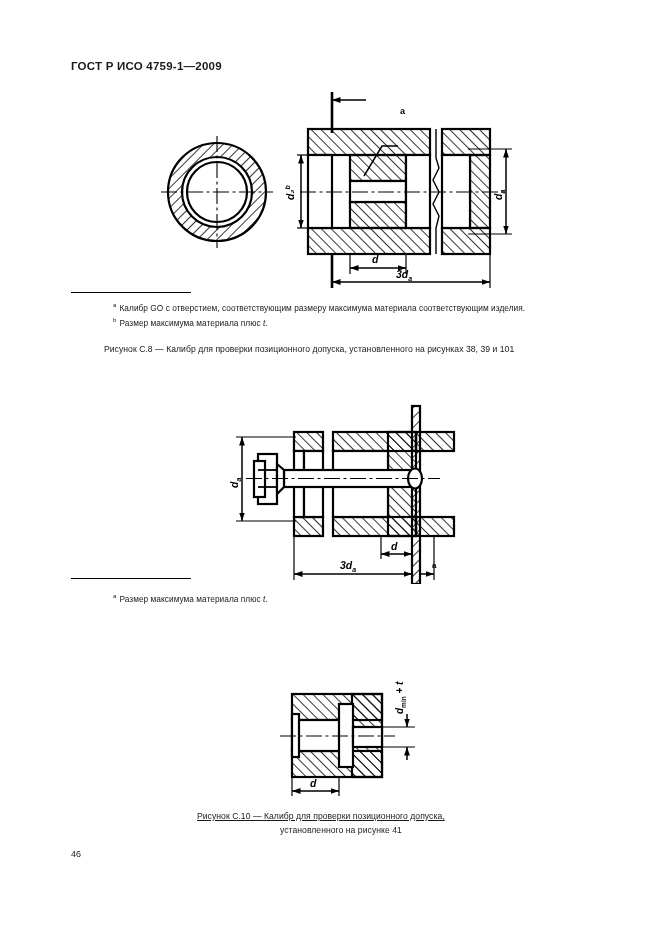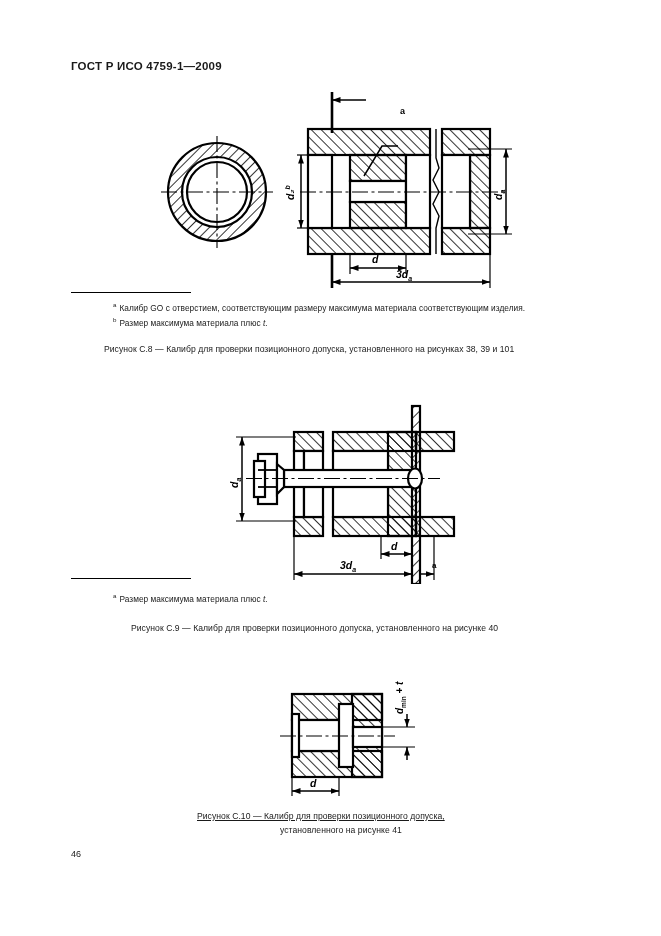--- a/index.html
+++ b/index.html
@@ -270,21 +270,20 @@
       </g>
     </svg>
   </div>
 
   <div class="fn-rule" style="left:71px; top:578px; width:120px;"></div>
 
   <div class="fn-line" style="left:113px; top:592px;">
     <span class="fn-mark">a</span><span>Размер максимума материала плюс </span><span class="ital">t.</span>
   </div>
 
-  <div class="fig-cap" style="left:131px; top:623px;">Рисунок  С.9 — Калибр для проверки позиционного допуска, установленного на рисунке 40</div>
 
   <div class="drawing" style="left:270px; top:672px;">
     <svg width="165" height="128" viewBox="0 0 165 128" xmlns="http://www.w3.org/2000/svg">
       <defs>
         <pattern id="h45e" width="7" height="7" patternUnits="userSpaceOnUse" patternTransform="rotate(-45)">
           <line x1="0" y1="0" x2="0" y2="7" stroke="#000" stroke-width="1.6"></line>
         </pattern>
       </defs>
 
       <g>

